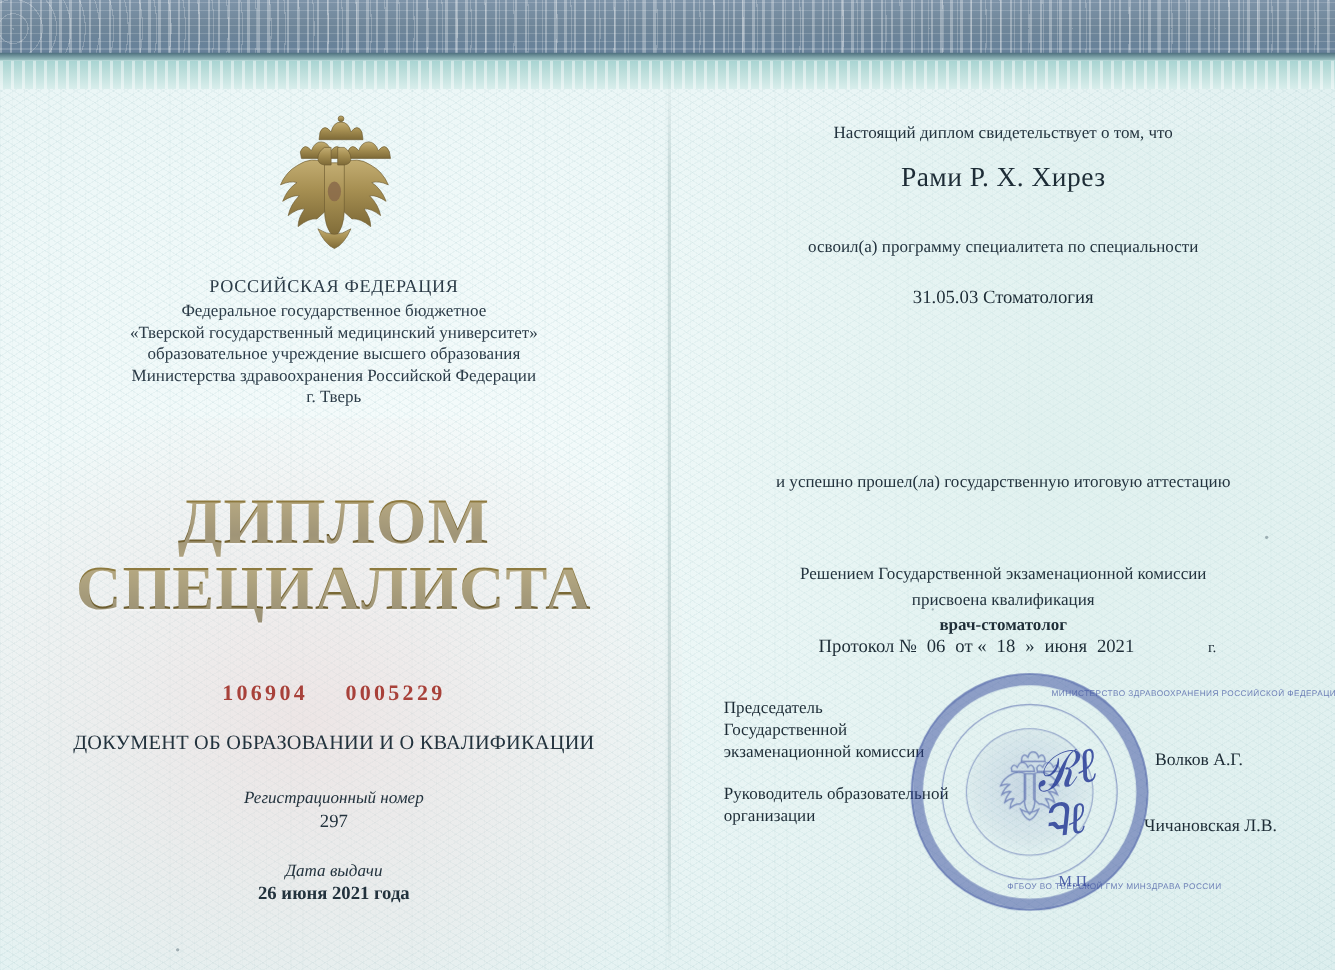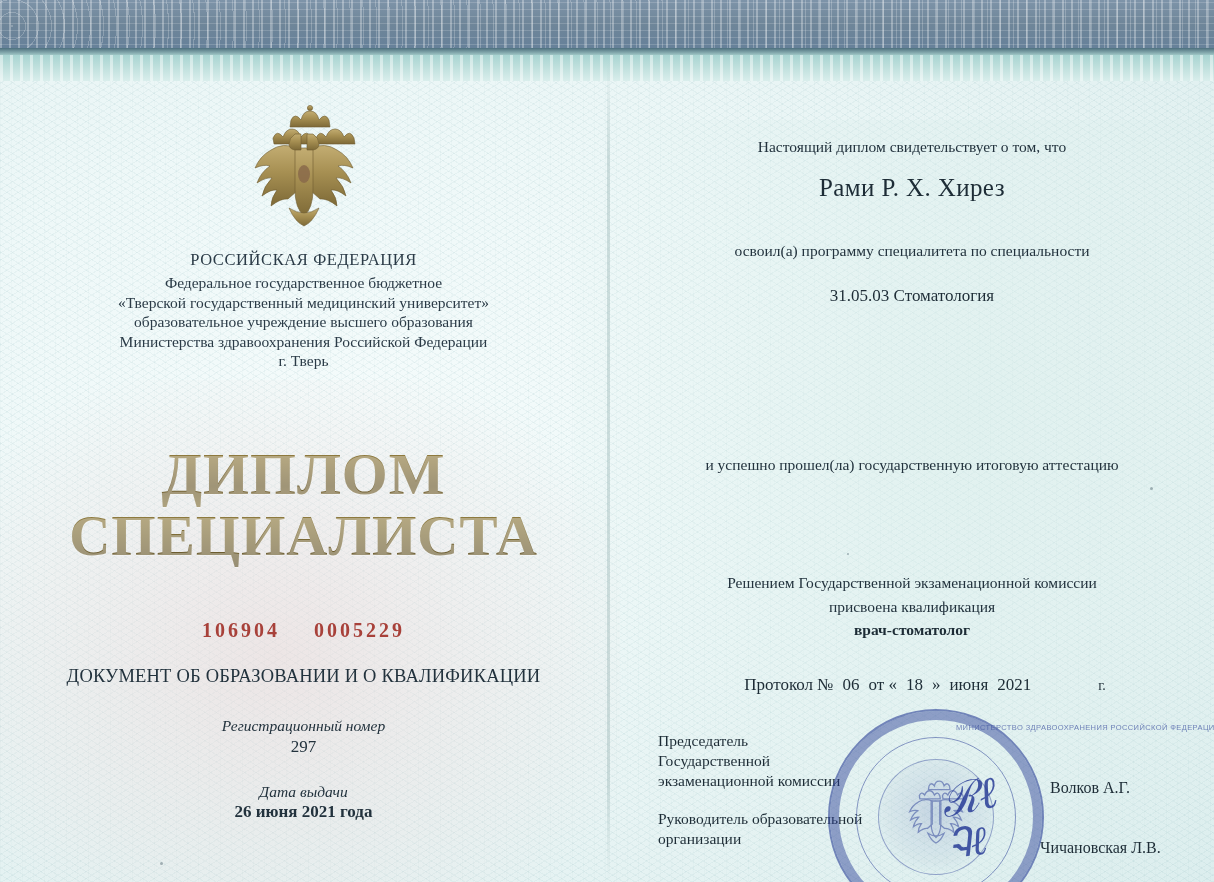--- a/index.html
+++ b/index.html
@@ -183,21 +183,21 @@
   }
   .date-value {
     margin-top: 1px;
     font-size: 17px;
     font-weight: bold;
     color: #22323d;
   }
 
   
   .r-line1 {
-    margin-top: 48px;
+    margin-top: 22px;
     font-size: 15.5px;
     color: #23333e;
   }
   .holder-name {
     margin-top: 18px;
     font-size: 25px;
     color: #1d2c36;
     letter-spacing: 0.4px;
   }
   .r-line2 {
@@ -209,34 +209,33 @@
     margin-top: 26px;
     font-size: 17px;
     color: #1d2c36;
   }
   .r-line3 {
     margin-top: 150px;
     font-size: 15.5px;
     color: #23333e;
   }
   .r-line4 {
-    margin-top: 97px;
+    margin-top: 62px;
     font-size: 15.5px;
     color: #23333e;
     line-height: 24px;
   }
   .qualification {
     margin-top: 2px;
     font-size: 15.5px;
     font-weight: bold;
     color: #1d2c36;
   }
 
   .protocol-row {
-    margin-top: 36px;
     font-size: 17px;
     color: #1d2c36;
     display: flex;
     justify-content: center;
     align-items: baseline;
     gap: 9px;
     padding-left: 26px;
   }
   .protocol-row .tail {
     margin-left: 58px;

